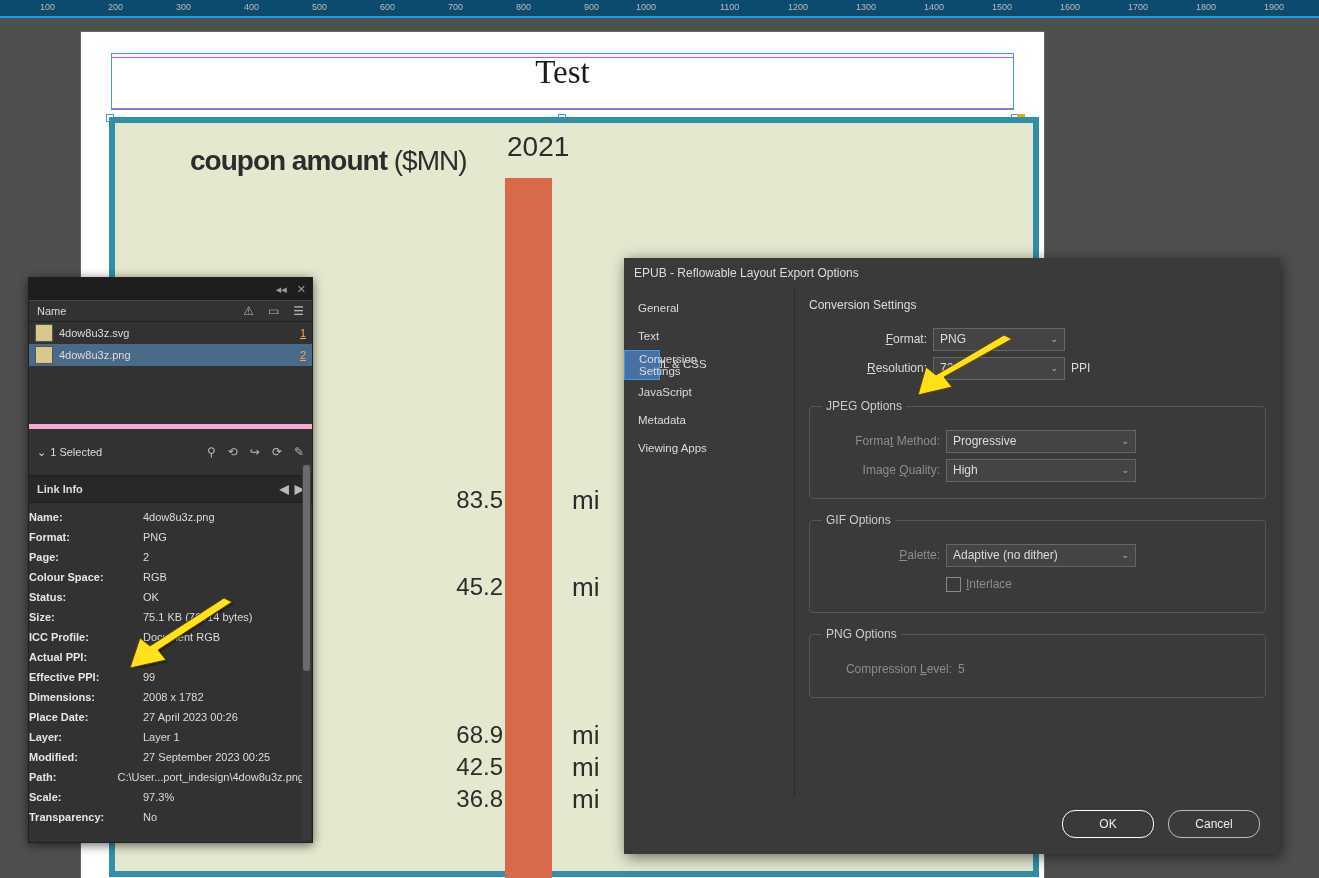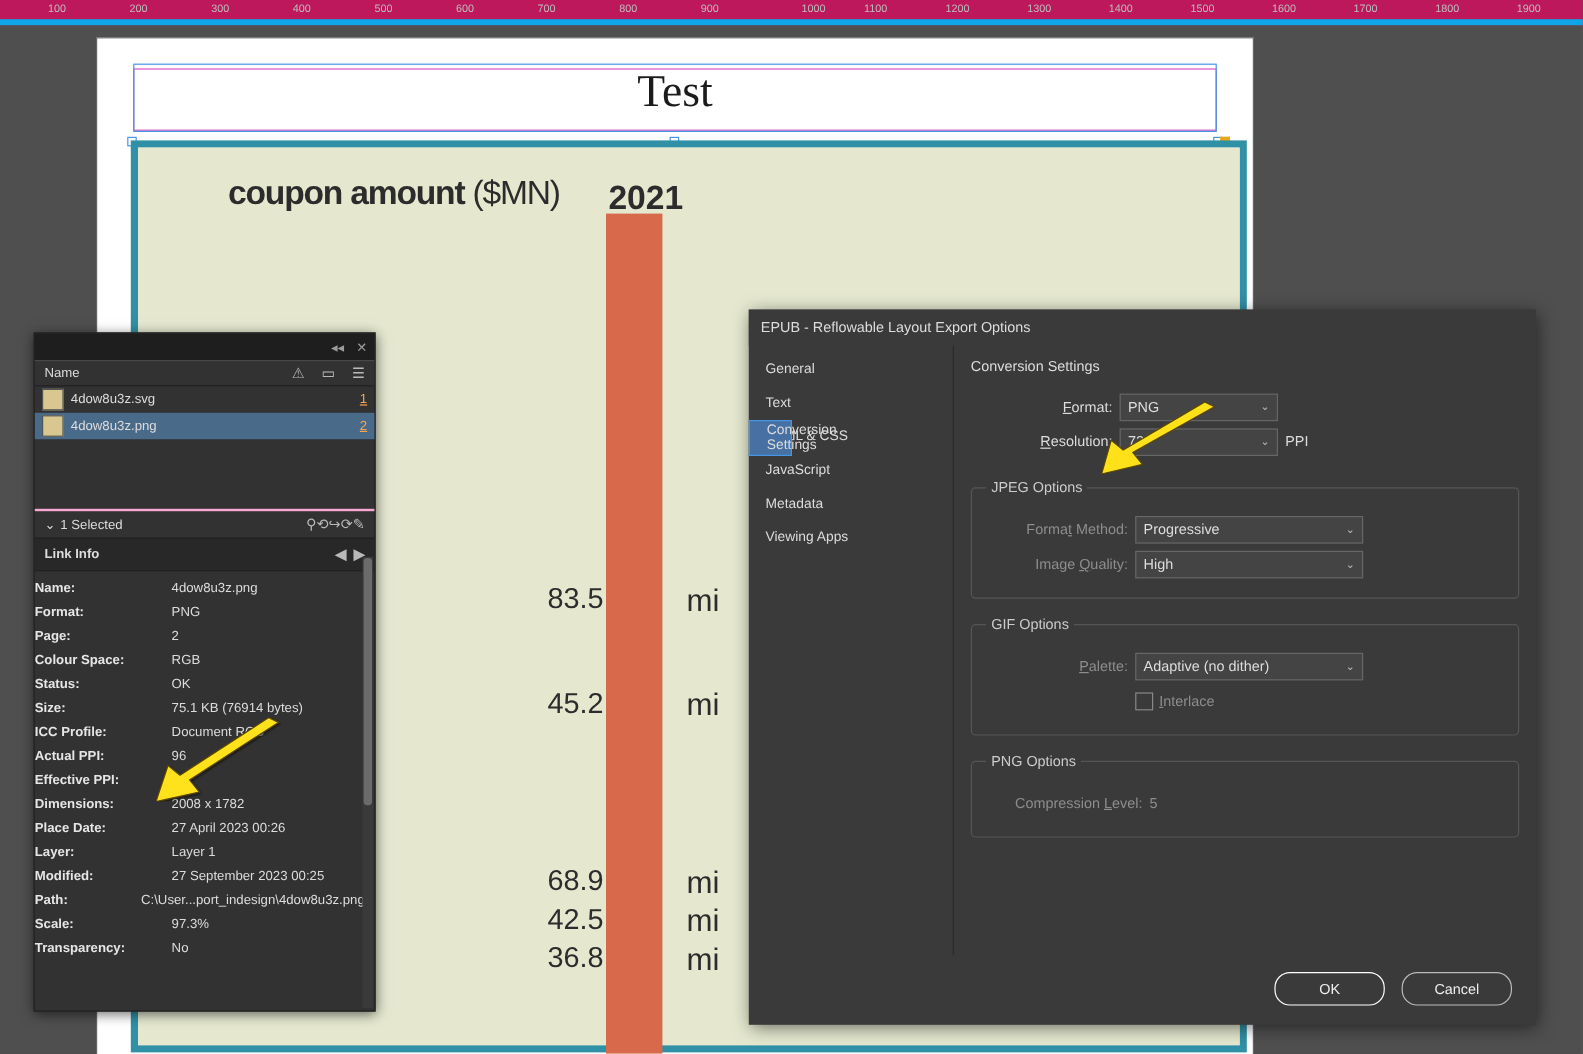--- a/index.html
+++ b/index.html
@@ -1,43 +1,43 @@
 <!DOCTYPE html>
 <html><head>
 <meta charset="utf-8">
 <style>
   html,body{margin:0;padding:0;width:1319px;height:878px;font-family:"Segoe UI",Arial,sans-serif;background:#4f4f4f;overflow:hidden;}
   
-  .ruler{position:absolute;top:0;left:0;height:16px;width:1319px;background:#be185d;border-bottom:5px solid #0ea5e9;font-size:9px;color:#bcbcbc;}
+  .ruler{position:absolute;top:0;left:0;height:16px;width:1319px;background:#0c4a6e;border-bottom:2px solid #0ea5e9;font-size:9px;color:#bcbcbc;}
   .ruler .tick{position:absolute;top:2px;}
   
   .page{position:absolute;top:31px;left:80px;width:963px;height:847px;background:#fff;border:1px solid #666;}
   .page .margin{position:absolute;top:25px;left:30px;right:30px;height:50px;border:1px solid #d852c4;}
-  .page .title{position:absolute;top:21px;left:30px;right:30px;height:55px;text-align:center;font-family:Georgia,serif;font-size:38px;color:#1b1b1b;border:1px solid #4796e6;}
+  .page .title{position:absolute;top:21px;left:30px;right:30px;height:55px;text-align:center;font-family:Georgia,serif;font-size:33px;color:#1b1b1b;border:1px solid #4796e6;}
   .page .image-frame{position:absolute;top:85px;left:28px;width:930px;height:760px;border:6px solid #3090a5;box-sizing:border-box;}
   .page .image-inner{width:100%;height:100%;background:#e5e8cf;position:relative;}
   .page .chart-title{position:absolute;top:22px;left:75px;font-size:28px;font-weight:600;letter-spacing:-1px;color:#2c2c2c;}
   .page .chart-title-light{font-weight:400;font-size:28px;}
-  .page .year{position:absolute;top:26px;left:392px;font-size:28px;font-weight:700;color:#2c2c2c;}
+  .page .year{position:absolute;top:8px;left:392px;font-size:28px;font-weight:400;color:#2c2c2c;}
   .page .bar{position:absolute;top:55px;left:390px;width:47px;height:700px;background:#d8694a;}
   .page .val{position:absolute;right:530px;font-size:24px;font-weight:500;color:#2c2c2c;}
   .page .lbltxt{position:absolute;left:457px;font-size:26px;font-weight:500;color:#2c2c2c;}
   
   .sel{position:absolute;width:6px;height:6px;background:#fff;border:1px solid #4796e6;}
   .sel.y{border-color:#eaa814;background:#eaa814;}
   
   .panel{position:absolute;top:277px;left:28px;width:283px;height:564px;background:#323232;color:#dcdcdc;font-size:11px;border:1px solid #212121;box-shadow:0 2px 10px rgba(0,0,0,.6);}
   .panel .titlebar{height:22px;background:#1e1e1e;display:flex;align-items:center;justify-content:flex-end;padding:0 6px;gap:10px;color:#9c9c9c;font-size:11px;}
   .panel .tabname{height:24px;border-bottom:1px solid #212121;padding:4px 10px 0;font-weight:600;font-size:11px;}
   .panel .header{height:20px;background:#323232;border-top:1px solid #484848;border-bottom:1px solid #212121;display:flex;align-items:center;padding:0 8px;justify-content:space-between;}
   .panel .row{display:flex;align-items:center;height:22px;padding:0 6px;}
   .panel .row.selected{background:#4a6a8a;}
   .panel .thumb{width:16px;height:16px;background:#d8c78f;margin-right:6px;border:1px solid #555;}
   .panel .rownum{color:#f7a54f;text-decoration:underline;margin-left:auto;}
-  .panel .sep{height:22px;border-top:2px solid #f9a8d4;display:flex;align-items:center;padding:0 8px;gap:0;justify-content:flex-end;}
+  .panel .sep{height:22px;border-top:5px solid #f9a8d4;display:flex;align-items:center;padding:12px 8px;gap:12px;justify-content:flex-end;}
   .panel .sep .seltxt{margin-right:auto;}
   .panel .section-head{height:20px;background:#282828;border-top:1px solid #212121;border-bottom:1px solid #212121;padding:3px 8px;font-weight:600;display:flex;align-items:center;justify-content:space-between;}
   .panel .info{padding:4px 8px 4px 0;}
   .panel .kv{display:flex;height:20px;align-items:center;}
   .panel .kv .k{width:108px;text-align:left;padding-right:6px;font-weight:700;color:#e6e6e6;}
   .panel .kv .v{color:#dcdcdc;}
   .panel .icon{color:#b9b9b9;font-size:12px;}
   .panel .mini-scrollbar{position:absolute;right:1px;top:186px;width:9px;height:376px;background:#3a3a3a;}
   .panel .mini-scrollbar .thumb-sb{position:absolute;top:1px;left:1px;width:7px;height:206px;background:#6b6b6b;border-radius:3px;}
   
@@ -74,21 +74,21 @@
 <div class="ruler">
   <span class="tick" style="left:40px">100</span>
   <span class="tick" style="left:108px">200</span>
   <span class="tick" style="left:176px">300</span>
   <span class="tick" style="left:244px">400</span>
   <span class="tick" style="left:312px">500</span>
   <span class="tick" style="left:380px">600</span>
   <span class="tick" style="left:448px">700</span>
   <span class="tick" style="left:516px">800</span>
   <span class="tick" style="left:584px">900</span>
-  <span class="tick" style="left:668px">1000</span>
+  <span class="tick" style="left:636px">1000</span>
   <span class="tick" style="left:720px">1100</span>
   <span class="tick" style="left:788px">1200</span>
   <span class="tick" style="left:856px">1300</span>
   <span class="tick" style="left:924px">1400</span>
   <span class="tick" style="left:992px">1500</span>
   <span class="tick" style="left:1060px">1600</span>
   <span class="tick" style="left:1128px">1700</span>
   <span class="tick" style="left:1196px">1800</span>
   <span class="tick" style="left:1264px">1900</span>
 </div>

